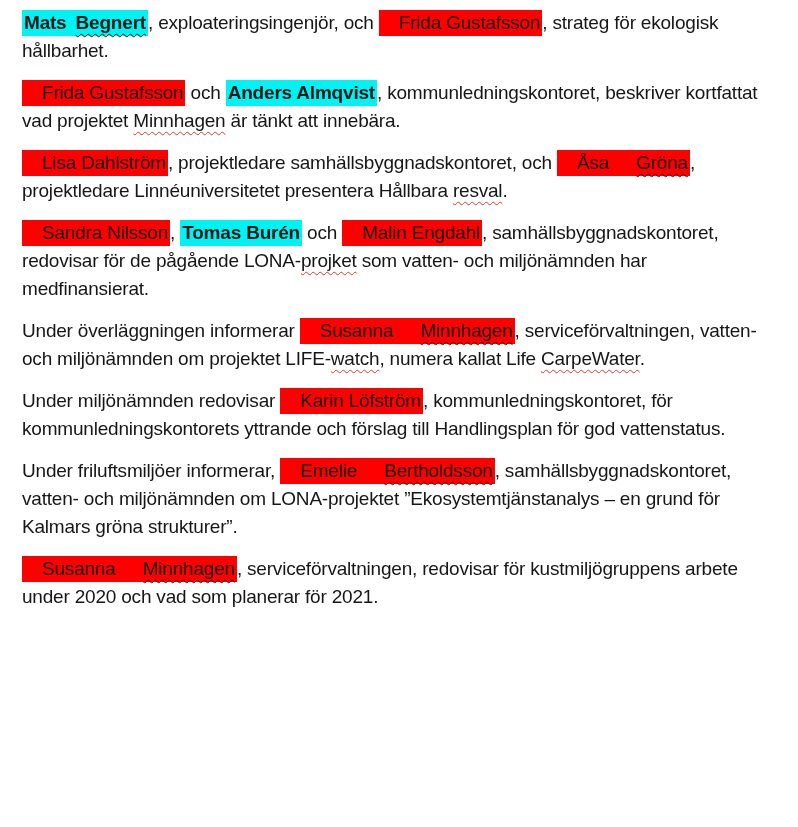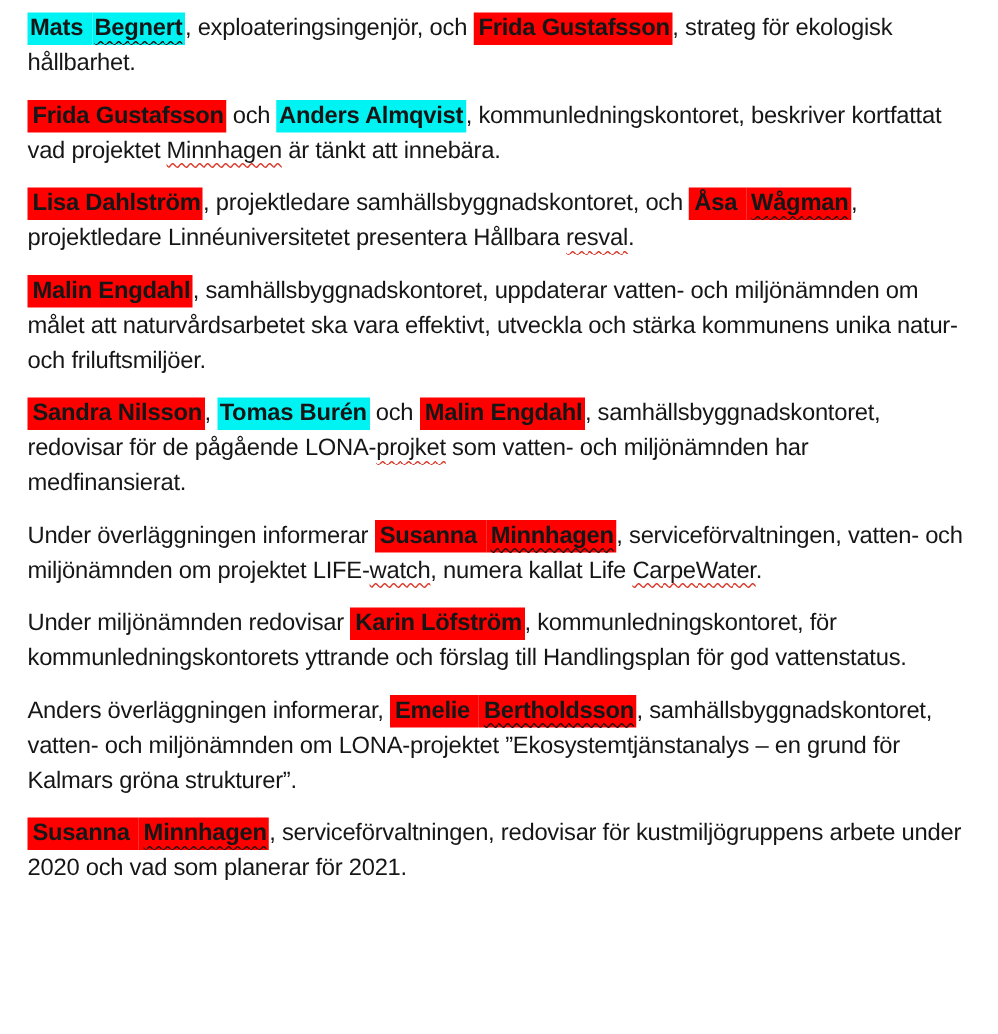--- a/index.html
+++ b/index.html
@@ -21,22 +21,22 @@
     background: var(--background, #ffffff);
   }
   main.doc {
     width: 750px;
   }
   p.para {
     margin: 0 0 14px 0;
   }
   .highlight-red {
     background-color: var(--highlight-red, #fe0000);
-    font-weight: bold;
-    padding: 2px 2px 3px 4px;
+    font-weight: normal;
+    padding: 2px 2px 3px 20px;
     box-decoration-break: clone;
     -webkit-box-decoration-break: clone;
   }
   .highlight-cyan {
     background-color: var(--highlight-cyan, #00f3f3);
     font-weight: bold;
     padding: 2px 2px 3px 2px;
     box-decoration-break: clone;
     text-align: center;
     -webkit-box-decoration-break: clone;
@@ -57,20 +57,19 @@
     text-underline-offset: 4px;
     text-decoration-skip-ink: none;
   }
 </style>
 </head>
 <body>
 
 <main class="doc">
     <p class="para"><span class="highlight-cyan">Mats </span><span class="highlight-cyan squiggle-dark">Begnert</span><span class="">, exploateringsingenjör, och </span><span class="highlight-red">Frida Gustafsson</span><span class="">, strateg för ekologisk hållbarhet.</span></p>
     <p class="para"><span class="highlight-red">Frida Gustafsson</span><span class=""> och </span><span class="highlight-cyan">Anders Almqvist</span><span class="">, kommunledningskontoret, beskriver kortfattat vad projektet </span><span class="squiggle-red">Minnhagen</span><span class=""> är tänkt att innebära.</span></p>
-    <p class="para"><span class="highlight-red">Lisa Dahlström</span><span class="">, projektledare samhällsbyggnadskontoret, och </span><span class="highlight-red">Åsa </span><span class="highlight-red squiggle-dark">Wågman</span><span class="">, projektledare Linnéuniversitetet presentera Hållbara </span><span class="squiggle-red">resval</span><span class="">.</span></p>
-    <p class="para"><span class="highlight-red">Malin Engdahl</span><span class="">, samhällsbyggnadskontoret, uppdaterar vatten- och miljönämnden om målet att naturvårdsarbetet ska vara effektivt, utveckla och stärka kommunens unika natur- och friluftsmiljöer.</span></p>
+    <p class="para"><span class="highlight-red">Lisa Dahlström</span><span class="">, projektledare samhällsbyggnadskontoret, och </span><span class="highlight-red">Åsa </span><span class="highlight-red squiggle-dark">Gröna</span><span class="">, projektledare Linnéuniversitetet presentera Hållbara </span><span class="squiggle-red">resval</span><span class="">.</span></p>
     <p class="para"><span class="highlight-red">Sandra Nilsson</span><span class="">, </span><span class="highlight-cyan">Tomas Burén</span><span class=""> och </span><span class="highlight-red">Malin Engdahl</span><span class="">, samhällsbyggnadskontoret, redovisar för de pågående LONA-</span><span class="squiggle-red">projket</span><span class=""> som vatten- och miljönämnden har medfinansierat.</span></p>
     <p class="para"><span class="">Under överläggningen informerar </span><span class="highlight-red">Susanna </span><span class="highlight-red squiggle-dark">Minnhagen</span><span class="">, serviceförvaltningen, vatten- och miljönämnden om projektet LIFE-</span><span class="squiggle-red">watch</span><span class="">, numera kallat Life </span><span class="squiggle-red">CarpeWater</span><span class="">.</span></p>
     <p class="para"><span class="">Under miljönämnden redovisar </span><span class="highlight-red">Karin Löfström</span><span class="">, kommunledningskontoret, för kommunledningskontorets yttrande och förslag till Handlingsplan för god vattenstatus.</span></p>
-    <p class="para"><span class="">Anders överläggningen informerar, </span><span class="highlight-red">Emelie </span><span class="highlight-red squiggle-dark">Bertholdsson</span><span class="">, samhällsbyggnadskontoret, vatten- och miljönämnden om LONA-projektet ”Ekosystemtjänstanalys – en grund för Kalmars gröna strukturer”.</span></p>
+    <p class="para"><span class="">Under friluftsmiljöer informerar, </span><span class="highlight-red">Emelie </span><span class="highlight-red squiggle-dark">Bertholdsson</span><span class="">, samhällsbyggnadskontoret, vatten- och miljönämnden om LONA-projektet ”Ekosystemtjänstanalys – en grund för Kalmars gröna strukturer”.</span></p>
     <p class="para"><span class="highlight-red">Susanna </span><span class="highlight-red squiggle-dark">Minnhagen</span><span class="">, serviceförvaltningen, redovisar för kustmiljögruppens arbete under 2020 och vad som planerar för 2021.</span></p>
   </main>
 
 </body></html>

